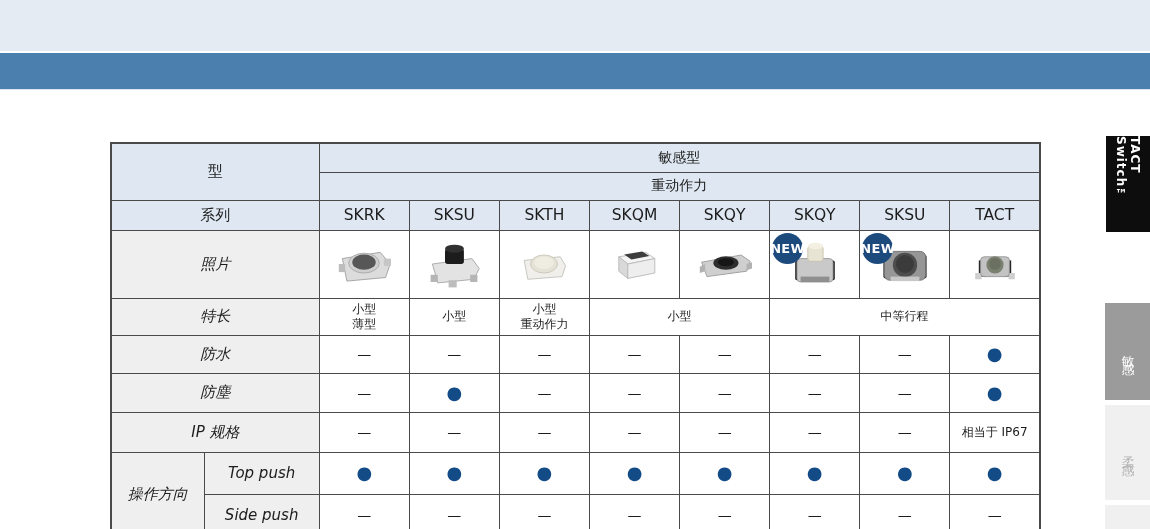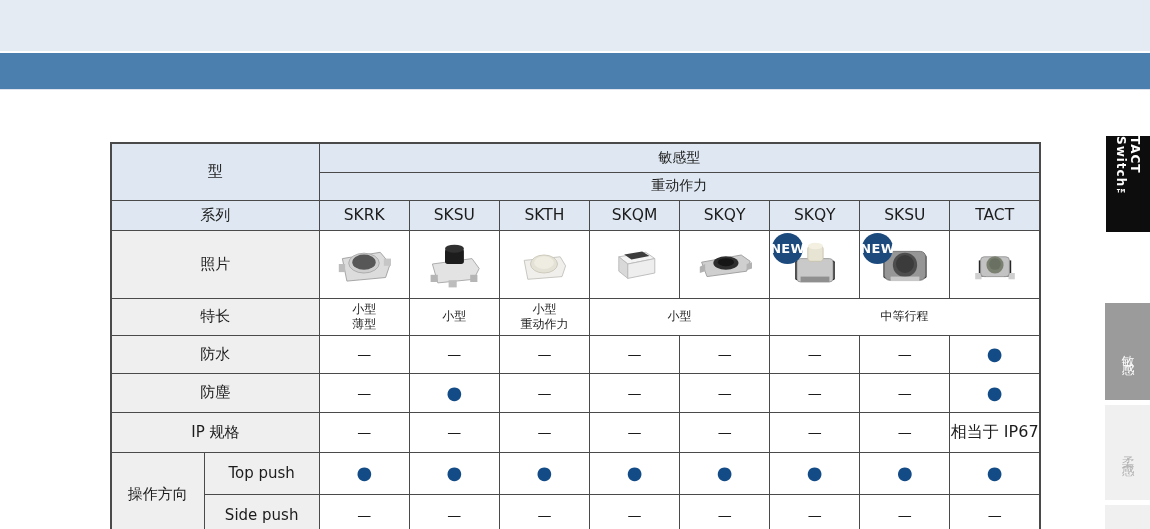--- a/index.html
+++ b/index.html
@@ -24,34 +24,34 @@
     border:2px solid #4a4a4a;
     font-family:"DejaVu Sans","Liberation Sans",sans-serif;
   }
   .spec-table th, .spec-table td {
     border:1px solid #4a4a4a; padding:0;
     text-align:center; vertical-align:middle;
     font-weight:400; color:#1c1c1c; background:#ffffff;
     overflow:hidden;
   }
   .blue  { background:#dfe8f2 !important; }
-  .grayc { background:#efefef !important; }
+  .grayc { background:#efefef !important;font-style:italic; }
 
   tr.r1 { height:29px; } tr.r2 { height:28px; } tr.r3 { height:30px; }
   tr.r4 { height:68px; } tr.r5 { height:37px;margin-left:32px; } tr.r6 { height:38px;margin-left:27px; }
   tr.r7 { height:39px; } tr.r8 { height:40px; } tr.r9 { height:42px; }
   tr.r10{ height:43px; }
 
   .hdr   { font-size:15px; }
   .subhdr{ font-size:14px; }
   .series{ font-size:15.5px; font-weight:700; color:#000; }
   .feat  { font-size:12px; line-height:1.2; white-space:pre-line; }
   .val   { font-size:14px; color:#3f3f3f; }
   .val.dot { font-size:18px; color:#134b87; line-height:1; }
-  .val.ip-note { font-size:16px; color:#1c1c1c; }
+  .val.ip-note { font-size:12px; color:#1c1c1c; }
 
   .photo-cell { position:relative; }
   .photo-cell svg { display:block; margin:0 auto; }
   .new-badge {
     position:absolute; left:2px; top:2px; width:31px; height:31px;
     border-radius:50%; background:#1c4a7d; color:#ffffff;
     font-size:13px; font-weight:700; letter-spacing:.3px;
     display:flex; align-items:center; justify-content:center; z-index:2;
   }
 

